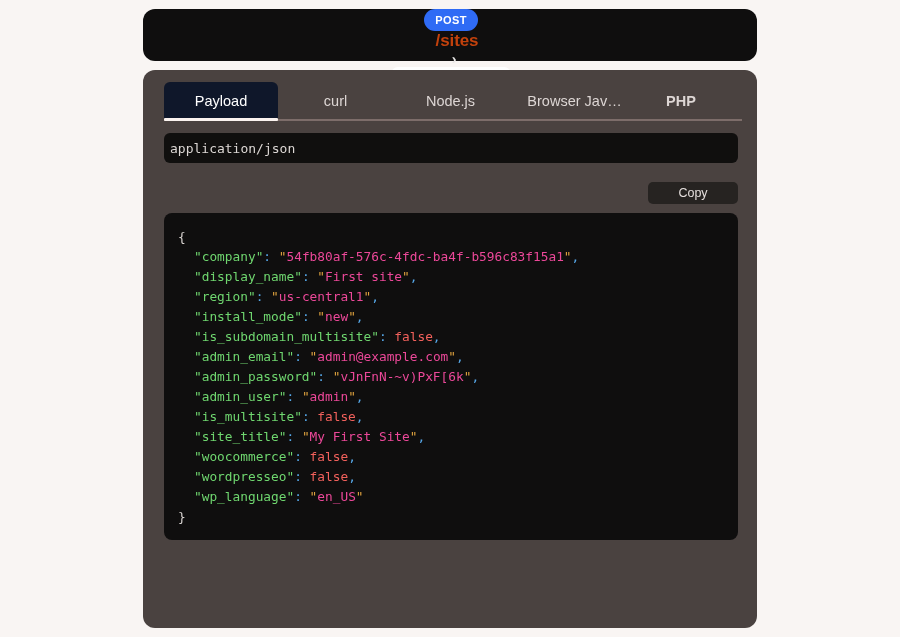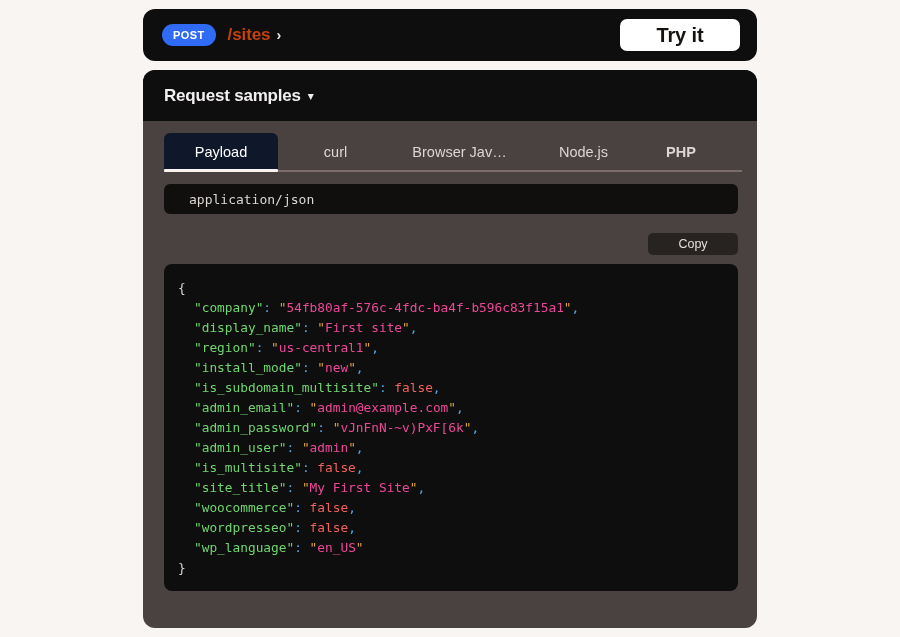--- a/index.html
+++ b/index.html
@@ -26,20 +26,21 @@
     left: 143px;
     top: 9px;
     width: 614px;
     height: 52px;
     background: #0f0e0e;
     border-radius: 12px;
     display: flex;
     align-items: center;
     box-sizing: border-box;
     padding: 0 17px 0 19px;
+    flex-direction: column;
   }
   .method-badge {
     background: #2f6bf5;
     color: #ffffff;
     font-size: 11px;
     font-weight: bold;
     letter-spacing: 0.4px;
     border-radius: 999px;
     padding: 4px 11px 4px 11px;
     line-height: 14px;
@@ -159,21 +160,21 @@
   }
 
   
   .contenttype-bar {
     margin: 12px 19px 0 21px;
     height: 30px;
     background: #100f0e;
     border-radius: 6px;
     display: flex;
     align-items: center;
-    padding-left: 25px;
+    padding-left: 6px;
     box-sizing: border-box;
   }
   .contenttype-text {
     color: #ddd8d5;
     font-family: "DejaVu Sans Mono", monospace;
     font-size: 13px;
   }
 
   
   .copy-row {
@@ -227,38 +228,34 @@
   <div class="endpoint-card">
     <span class="method-badge">POST</span>
     <span class="endpoint-path">/sites</span>
     <span class="endpoint-caret">›</span>
     <span class="spacer"></span>
     <button class="tryit-button">Try it</button>
   </div>
 
   <div class="samples-card">
 
-    <div class="samples-header">
-      <span class="samples-title">Request samples</span>
-      <span class="samples-chevron">▾</span>
-    </div>
 
     <div class="tabs-wrap">
       <div class="tabs">
         <div class="tab active tab-w-payload">
           <span>Payload</span>
         </div>
         <div class="tab tab-w-curl">
           <span>curl</span>
         </div>
+        <div class="tab tab-w-node">
+          <span>Node.js</span>
+        </div>
         <div class="tab tab-w-browser">
           <span>Browser Jav…</span>
-        </div>
-        <div class="tab tab-w-node">
-          <span>Node.js</span>
         </div>
         <div class="tab tab-w-php">
           <span>PHP</span>
         </div>
       </div>
       <div class="tab-track"></div>
       <div class="tab-indicator"></div>
     </div>
 
     <div class="contenttype-bar">

